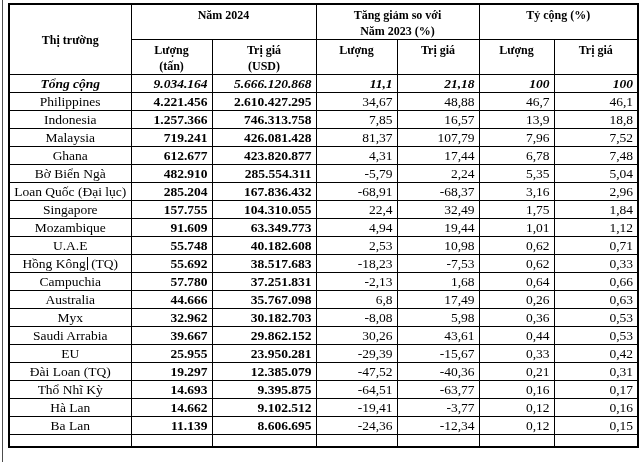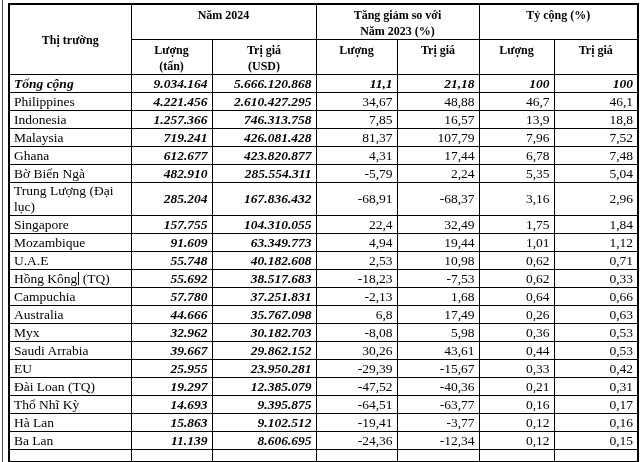--- a/index.html
+++ b/index.html
@@ -52,23 +52,23 @@
     padding: 0 12px;
   }
   .pre { white-space: pre-line; }
   tbody td {
     font-size: 13.5px;
     line-height: 16px;
     padding: 0 4px;
     vertical-align: middle;
   }
   tbody tr { height: 18px; }
-  td.c-market { text-align: left; }
+  td.c-market { text-align: center; }
   td.c-num    { text-align: right; }
-  td.b        { font-weight: bold; font-style: italic; }
+  td.b        { font-weight: bold; }
   tr.total td {
     font-weight: bold;
     font-style: italic;
   }
   tr.partial { height: 12px; }
   tr.partial td { padding: 0; }
   .text-cursor {
     display: inline-block;
     width: 1px;
     height: 13px;
@@ -160,21 +160,21 @@
       <tr>
     <td class="c-market">Bờ Biển Ngà</td>
     <td class="c-num b">482.910</td>
     <td class="c-num b">285.554.311</td>
     <td class="c-num">-5,79</td>
     <td class="c-num">2,24</td>
     <td class="c-num">5,35</td>
     <td class="c-num">5,04</td>
   </tr>
       <tr>
-    <td class="c-market">Trung Lượng (Đại lục)</td>
+    <td class="c-market">Loan Quốc (Đại lục)</td>
     <td class="c-num b">285.204</td>
     <td class="c-num b">167.836.432</td>
     <td class="c-num">-68,91</td>
     <td class="c-num">-68,37</td>
     <td class="c-num">3,16</td>
     <td class="c-num">2,96</td>
   </tr>
       <tr>
     <td class="c-market">Singapore</td>
     <td class="c-num b">157.755</td>
@@ -269,21 +269,21 @@
     <td class="c-market">Thổ Nhĩ Kỳ</td>
     <td class="c-num b">14.693</td>
     <td class="c-num b">9.395.875</td>
     <td class="c-num">-64,51</td>
     <td class="c-num">-63,77</td>
     <td class="c-num">0,16</td>
     <td class="c-num">0,17</td>
   </tr>
       <tr>
     <td class="c-market">Hà Lan</td>
-    <td class="c-num b">15.863</td>
+    <td class="c-num b">14.662</td>
     <td class="c-num b">9.102.512</td>
     <td class="c-num">-19,41</td>
     <td class="c-num">-3,77</td>
     <td class="c-num">0,12</td>
     <td class="c-num">0,16</td>
   </tr>
       <tr>
     <td class="c-market">Ba Lan</td>
     <td class="c-num b">11.139</td>
     <td class="c-num b">8.606.695</td>

